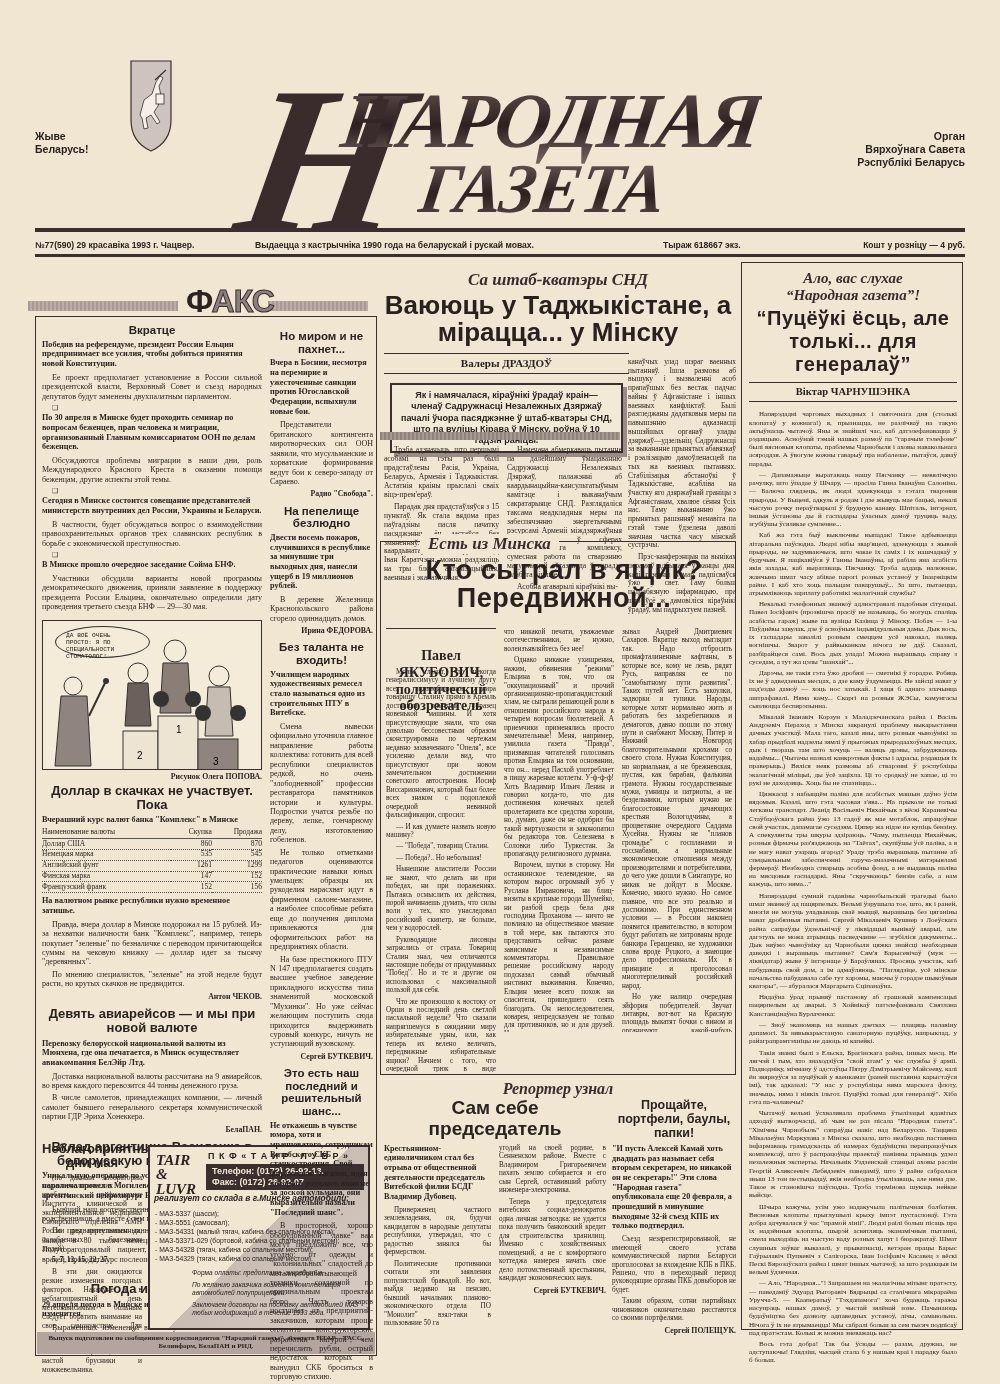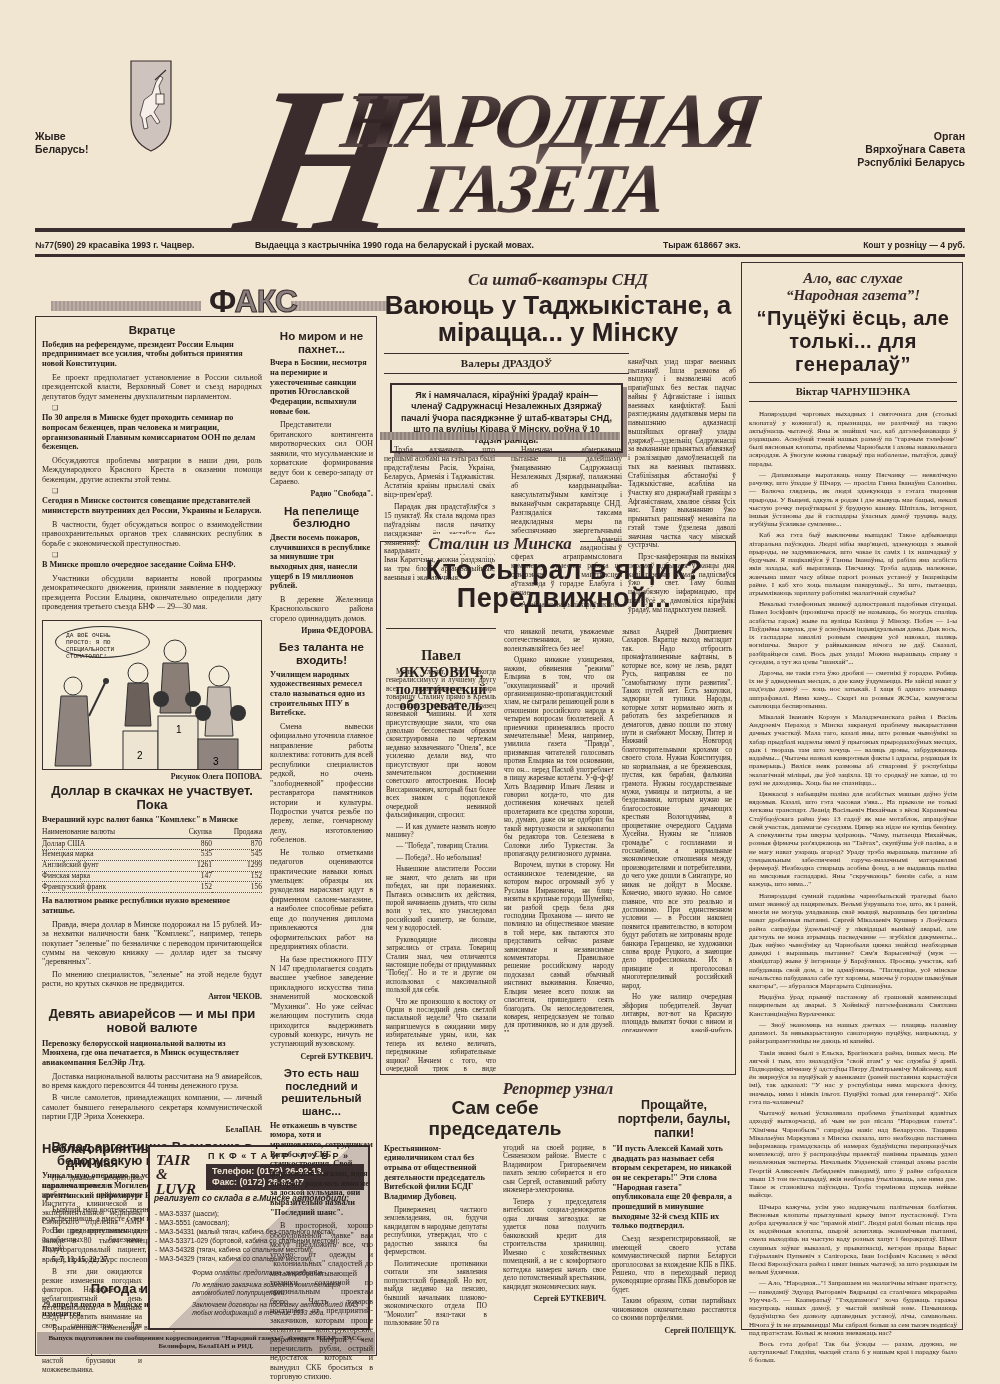--- a/index.html
+++ b/index.html
@@ -31,21 +31,21 @@
   .logo-row1 { left: 342px; top: 75px; font-family: "Liberation Serif", serif; font-weight: bold; font-style: italic; font-size: 78px; letter-spacing: -2px; color: #3a2c2c; transform: skewX(-8deg);
     background: linear-gradient(180deg, #6d5a5a 0%, #2d2020 55%, #7c6a68 100%); -webkit-background-clip: text; background-clip: text; -webkit-text-fill-color: transparent; }
   .logo-row2 { left: 420px; top: 148px; font-family: "Liberation Serif", serif; font-weight: bold; font-style: italic; font-size: 70px; letter-spacing: -1px; transform: skewX(-8deg);
     background: linear-gradient(180deg, #7c6a68 0%, #2d2020 55%, #6d5a5a 100%); -webkit-background-clip: text; background-clip: text; -webkit-text-fill-color: transparent; }
   .rule-thick { left: 35px; top: 228px; width: 930px; height: 4px; background: #3b2e2e; }
   .infobar { left: 35px; top: 240px; width: 930px; height: 12px; font-family: "Liberation Sans", sans-serif; font-weight: bold; font-size: 8.6px; }
   .infobar span { position: absolute; top: 0; }
   .rule-under { left: 35px; top: 254px; width: 930px; height: 3px; background: #3b2e2e; }
 
   
-  .fax-head { left: 51px; top: 283px; width: 340px; height: 34px; }
+  .fax-head { left: 28px; top: 283px; width: 340px; height: 34px; }
   .fax-band { position:absolute; top: 18px; height: 10px; background: repeating-linear-gradient(90deg,#a99b94 0 2px,#bcaea6 2px 4px); }
   .fax-logo { position:absolute; left: 158px; top: 0; font-family: "Liberation Sans", sans-serif; font-weight: bold; font-size: 32px; color:#2d2222; letter-spacing: -1px; }
   .fax-logo .ak { color: #8a8080; -webkit-text-stroke: 1px #3a2c2c; }
   .faxbox { left: 35px; top: 316px; width: 342px; height: 1040px; border: 1.5px solid #3b2e2e; }
   .fax-col1 { left: 42px; top: 320px; width: 220px; }
   .fax-col2 { left: 270px; top: 320px; width: 103px; }
   .hd { font-family: "Liberation Sans", sans-serif; font-weight: bold; text-align: center; font-size: 11.5px; line-height: 1.1; margin: 6px 0 3px; }
   .hd.big { font-size: 13px; }
   .sq { text-align: left; padding-left: 10px; font-size: 7px; margin: 1px 0; }
   .cartoon { width: 220px; height: 150px; border: 1.5px solid #3b2e2e; margin: 8px 0 2px; position: relative; background: #f4ebd9; overflow: hidden; }
@@ -59,21 +59,21 @@
     background: linear-gradient(135deg, #f1e6d2 0%, #f1e6d2 50%, #c9bcb3 50%, #d8ccc4 100%); }
   .adfoot { left: 37px; top: 1332px; width: 338px; height: 22px; background: #b3a59d; font-size: 7px; font-weight: bold; text-align: center; padding-top: 2px; line-height: 1.2; }
 
   
   .center-col { left: 384px; top: 270px; width: 348px; }
   .kicker { font-family: "Liberation Serif", serif; font-style: italic; font-weight: bold; font-size: 17px; text-align: center; color: #3a2c2c; }
   .giant { font-family: "Liberation Sans", sans-serif; font-weight: bold; text-align: center; color: #2a2020; line-height: 1.05; }
   .byline { font-weight: bold; text-align: center; font-size: 11px; padding: 3px 0; border-top: 1.5px solid #3b2e2e; border-bottom: 1.5px solid #3b2e2e; margin: 4px 0; }
   .leadbox { border: 2px solid #3b2e2e; padding: 5px 8px; font-family: "Liberation Sans", sans-serif; font-weight: bold; font-size: 9px; text-align: center; line-height: 1.25; background: #f3e9d7; box-shadow: 4px 4px 0 #9b8d86; margin: 4px 14px 10px 8px; }
   .cols3 { display: grid; grid-template-columns: 1fr 1fr 1fr; column-gap: 8px; }
-  .cols2 { display: grid; grid-template-columns: 1fr 1fr; column-gap: 16px; }
+  .cols2 { display: grid; grid-template-columns: 1fr 1fr; column-gap: 8px; }
   .tsk-box { left: 380px; top: 541px; width: 356px; height: 534px; border: 1.5px solid #3b2e2e; }
 
   
   .right-box { left: 741px; top: 262px; width: 222px; height: 1068px; border: 1.5px solid #3b2e2e; }
   .right-col { left: 749px; top: 270px; width: 208px; }
   .ph-title { font-family: "Liberation Sans", sans-serif; font-weight: bold; font-size: 20px; text-align: center; line-height: 1.15; color: #2a2020; letter-spacing: 0.5px; }
   .small { font-size: 7.4px; line-height: 1.2; }
 </style>
 </head>
 <body>
@@ -297,21 +297,21 @@
     <p class="body">Асобна агаварылі кіраўнікі вы-</p>
   </div>
 </div>
 <div class="abs" style="left:628px;top:358px;width:108px;font-size:7.4px">
   <p class="body" style="text-indent:0">канаўчых улад шэраг ваенных пытанняў. Ішла размова аб вышуку і вызваленні асоб прапаўшых без вестак падчас вайны ў Афганістане і іншых ваенных канфліктаў. Былі разгледжаны дадатковыя меры па павышэнню адказнасці вышэйшых органаў улады дзяржаў—удзельніц Садружнасці за выкананне прынятых абавязкаў і рэалізацыю дамоўленасцей па тых жа ваенных пытаннях. Стабілізацыя абстаноўкі ў Таджыкістане, асабліва на ўчастку яго дзяржаўнай граніцы з Афганістанам, хвалюе сёння ўсіх нас. Таму выкананню ўжо прынятых рашэнняў менавіта па гэтай тэме ўдзелена даволі значная частка часу мінскай сустрэчы.</p>
   <p class="body">Прэс-канферэнцыя па выніках перамоў адбылася ў канцы дня, калі газетны нумар падпісваўся ўжо ў свет. Таму больш падрабязную інфармацыю, пра што ўсё ж дамовіліся кіраўнікі ўрадаў, мы падрыхтуем пазней.</p>
 </div>
 
 <div class="abs tsk-box"></div>
 <div class="abs" style="left:420px;top:534px;padding:0 8px;background:#f1e6d2">
-  <div class="kicker">Сталин из Минска</div>
+  <div class="kicker">Есть из Минска</div>
 </div>
 <div class="abs giant" style="left:382px;top:556px;width:364px;font-size:27px;letter-spacing:0.5px">Кто сыграл в ящик? Передвижной...</div>
 <div class="abs" style="left:386px;top:628px;width:110px;text-align:center;font-weight:bold;font-size:14px;line-height:1.2;border-top:1.5px solid #3b2e2e;padding-top:19px">
   <div>Павел ЯКУБОВИЧ,</div>
   <div>политический обозреватель</div>
 </div>
 <div class="abs cols3" style="left:386px;top:668px;width:346px;font-size:7.2px;line-height:1.17">
   <div style="overflow:hidden;height:404px">
     <p class="body">Молва гласит, что некогда генералиссимусу и лучшему другу всех автомобилистов мира товарищу Сталину прямо в Кремль доставили опытный образец новенькой машины. И хотя присутствующие знали, что она довольно бессовестным образом сконструирована по чертежам недавно захваченного "Опеля", все усиленно делали вид, что присутствуют при новом замечательном достижении советского автостроения. Иосиф Виссарионович, который был более всех знаком с подоплекой очередной невинной фальсификации, спросил:</p>
     <p class="body">— И как думаете назвать новую машину?</p>

